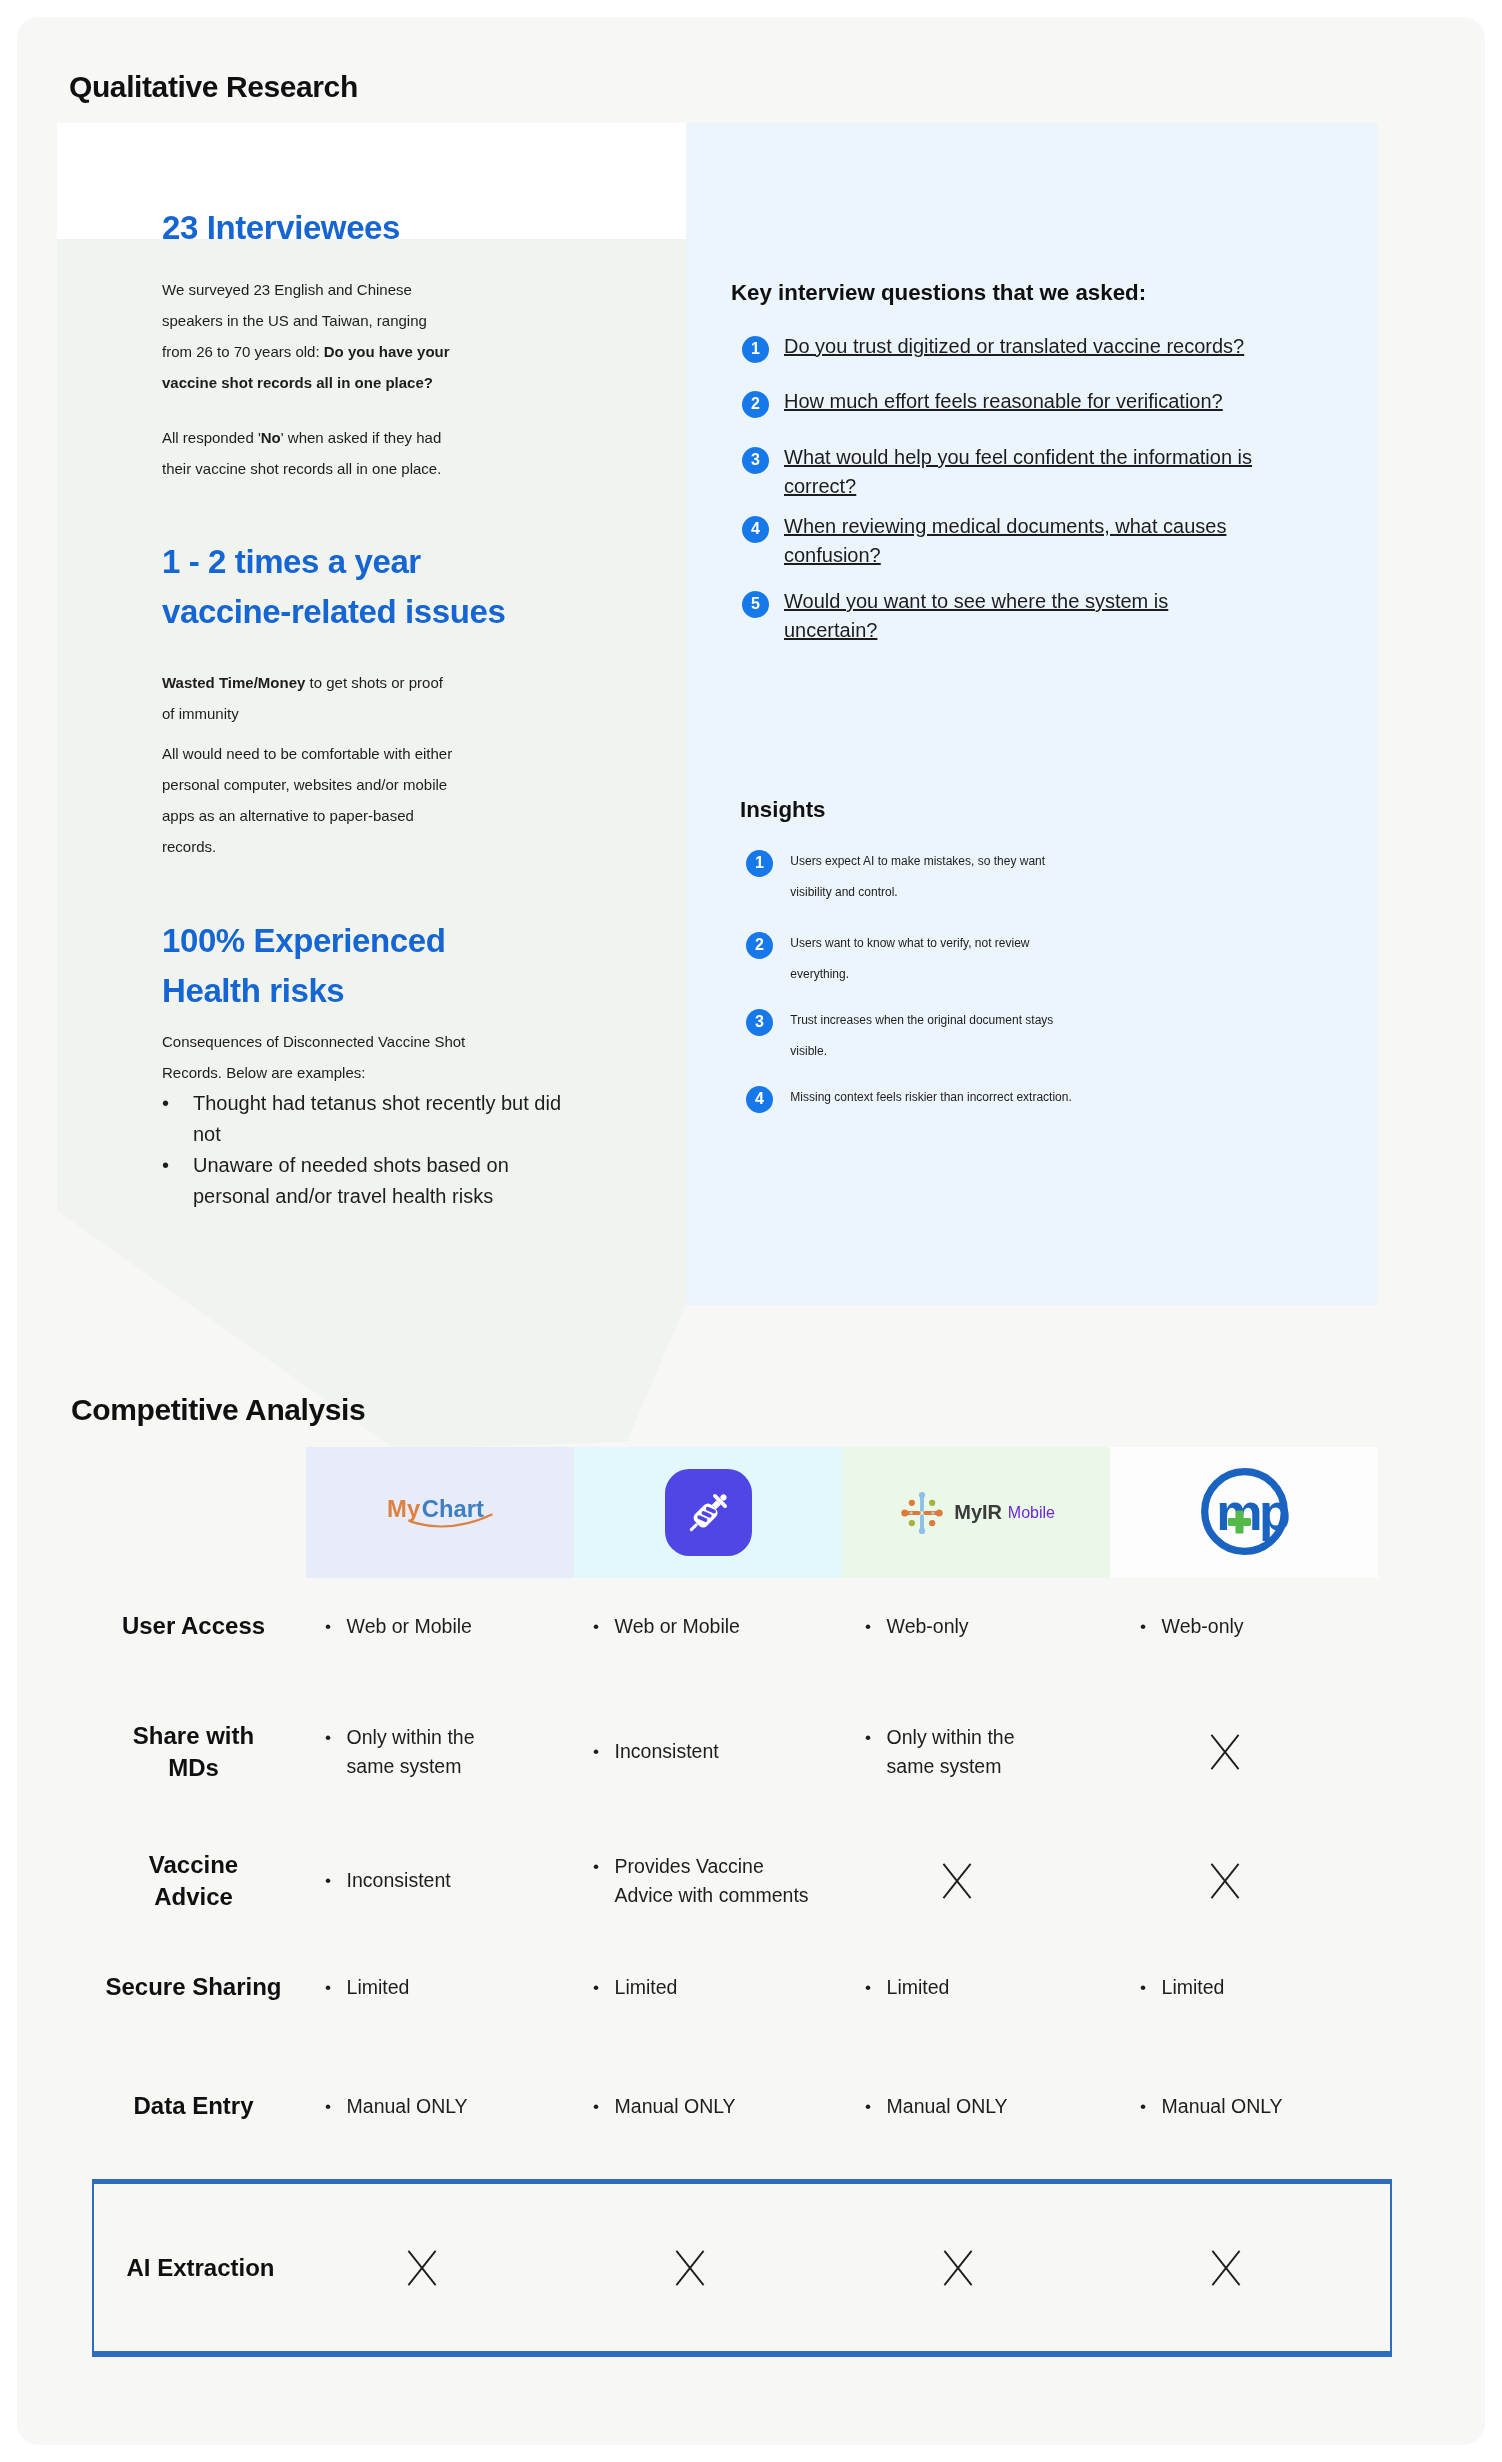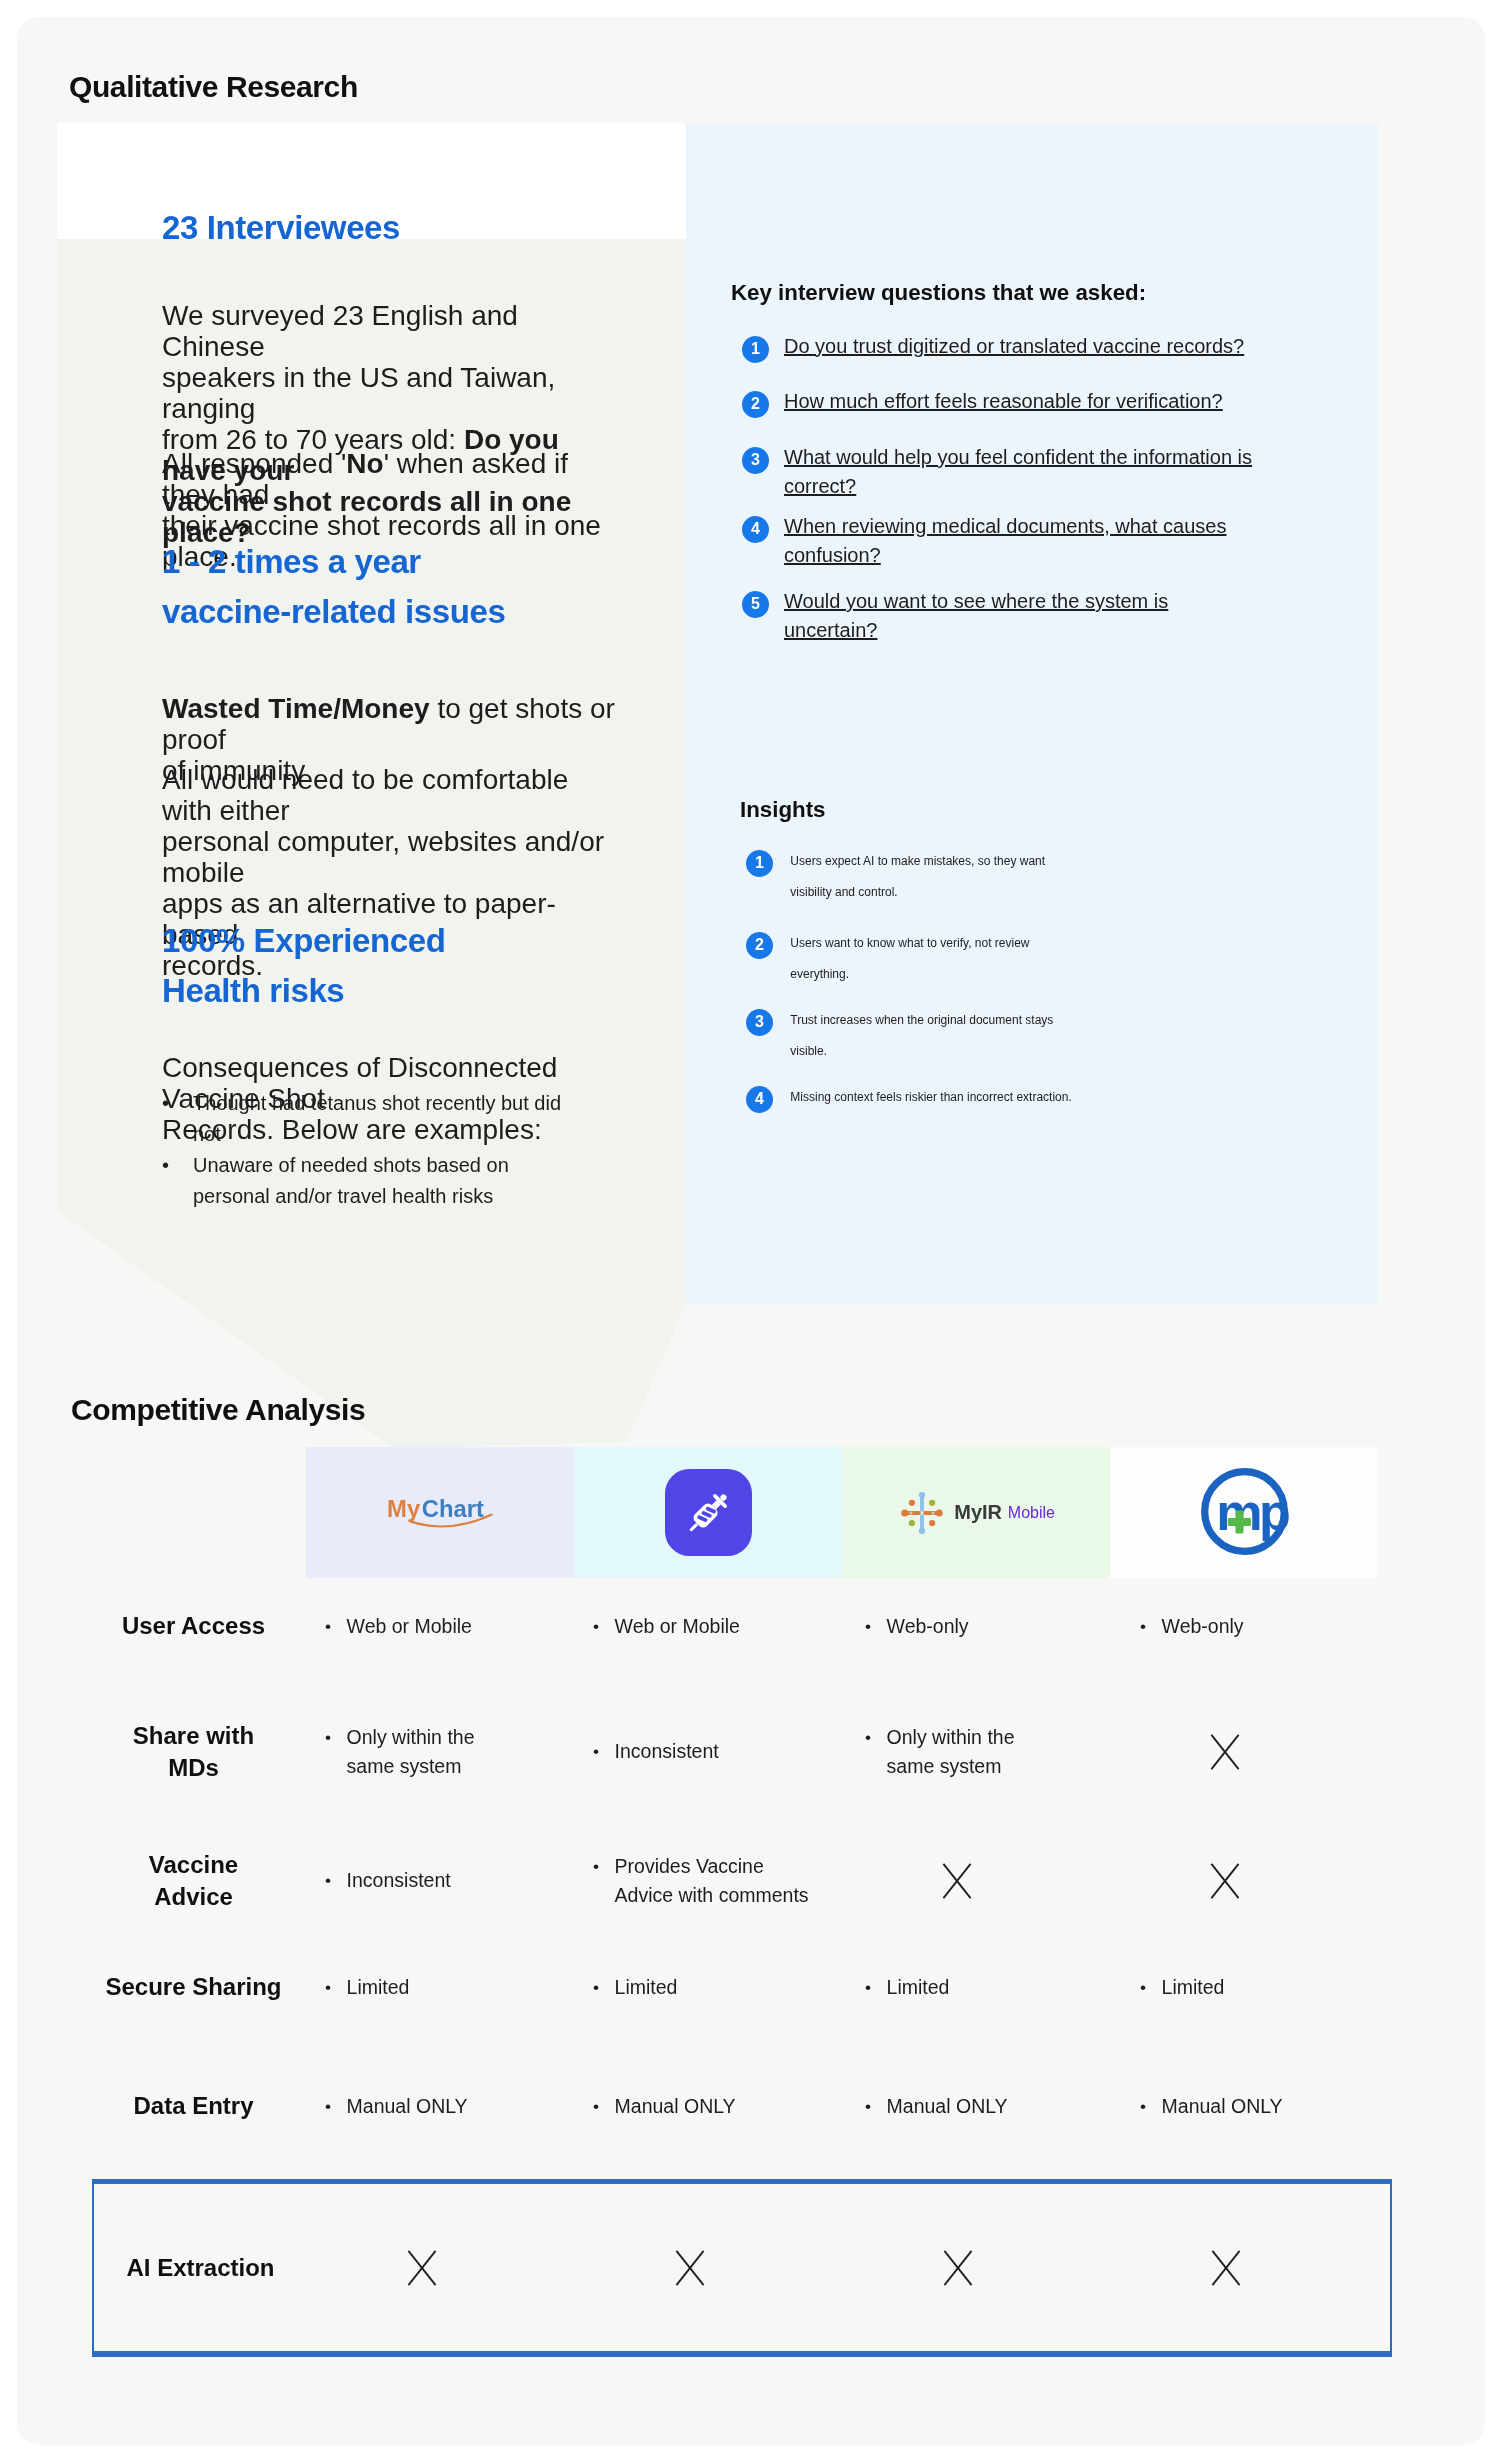--- a/index.html
+++ b/index.html
@@ -12,21 +12,21 @@
 
   .h-title { font-size:30px; font-weight:700; color:#101010; letter-spacing:-0.4px; }
   .h-blue  { font-size:33px; font-weight:700; color:#1565d3; line-height:50px; letter-spacing:-0.4px; }
   .h-sub   { font-size:22.3px; font-weight:700; color:#101010; }
 
   .panel-white { background:#ffffff; }
   .panel-sage  { background:#f1f4ee; }
   .panel-blue  { background:#ecf4fc; }
   .sage-funnel { background:#f1f4ee; clip-path:polygon(0 0, 100% 0, 100% 39%, 90.6% 97%, 53.7% 100%); }
 
-  .body-p { font-size:28px; line-height:31px; color:#1d1d1d; width:461px;margin-top:26px; }
+  .body-p { font-size:15px; line-height:31px; color:#1d1d1d; width:461px; }
   .lb { display:flex; font-size:20px; line-height:31px; }
   .lb .dot { width:31px; flex-shrink:0; }
 
   .q-item, .i-item { position:absolute; display:flex; }
   .badge { width:27px; height:27px; border-radius:50%; background:#1778e9; color:#fff;
            font-size:16px; font-weight:700; display:flex; align-items:center; justify-content:center;
            flex-shrink:0; margin-top:3.6px; }
   .q-item .txt { margin-left:15px; font-size:20px; line-height:29px; width:591px;text-decoration:underline; }
   .i-item .txt { margin-left:17.3px; font-size:12px; line-height:31px; width:613px; }
 

